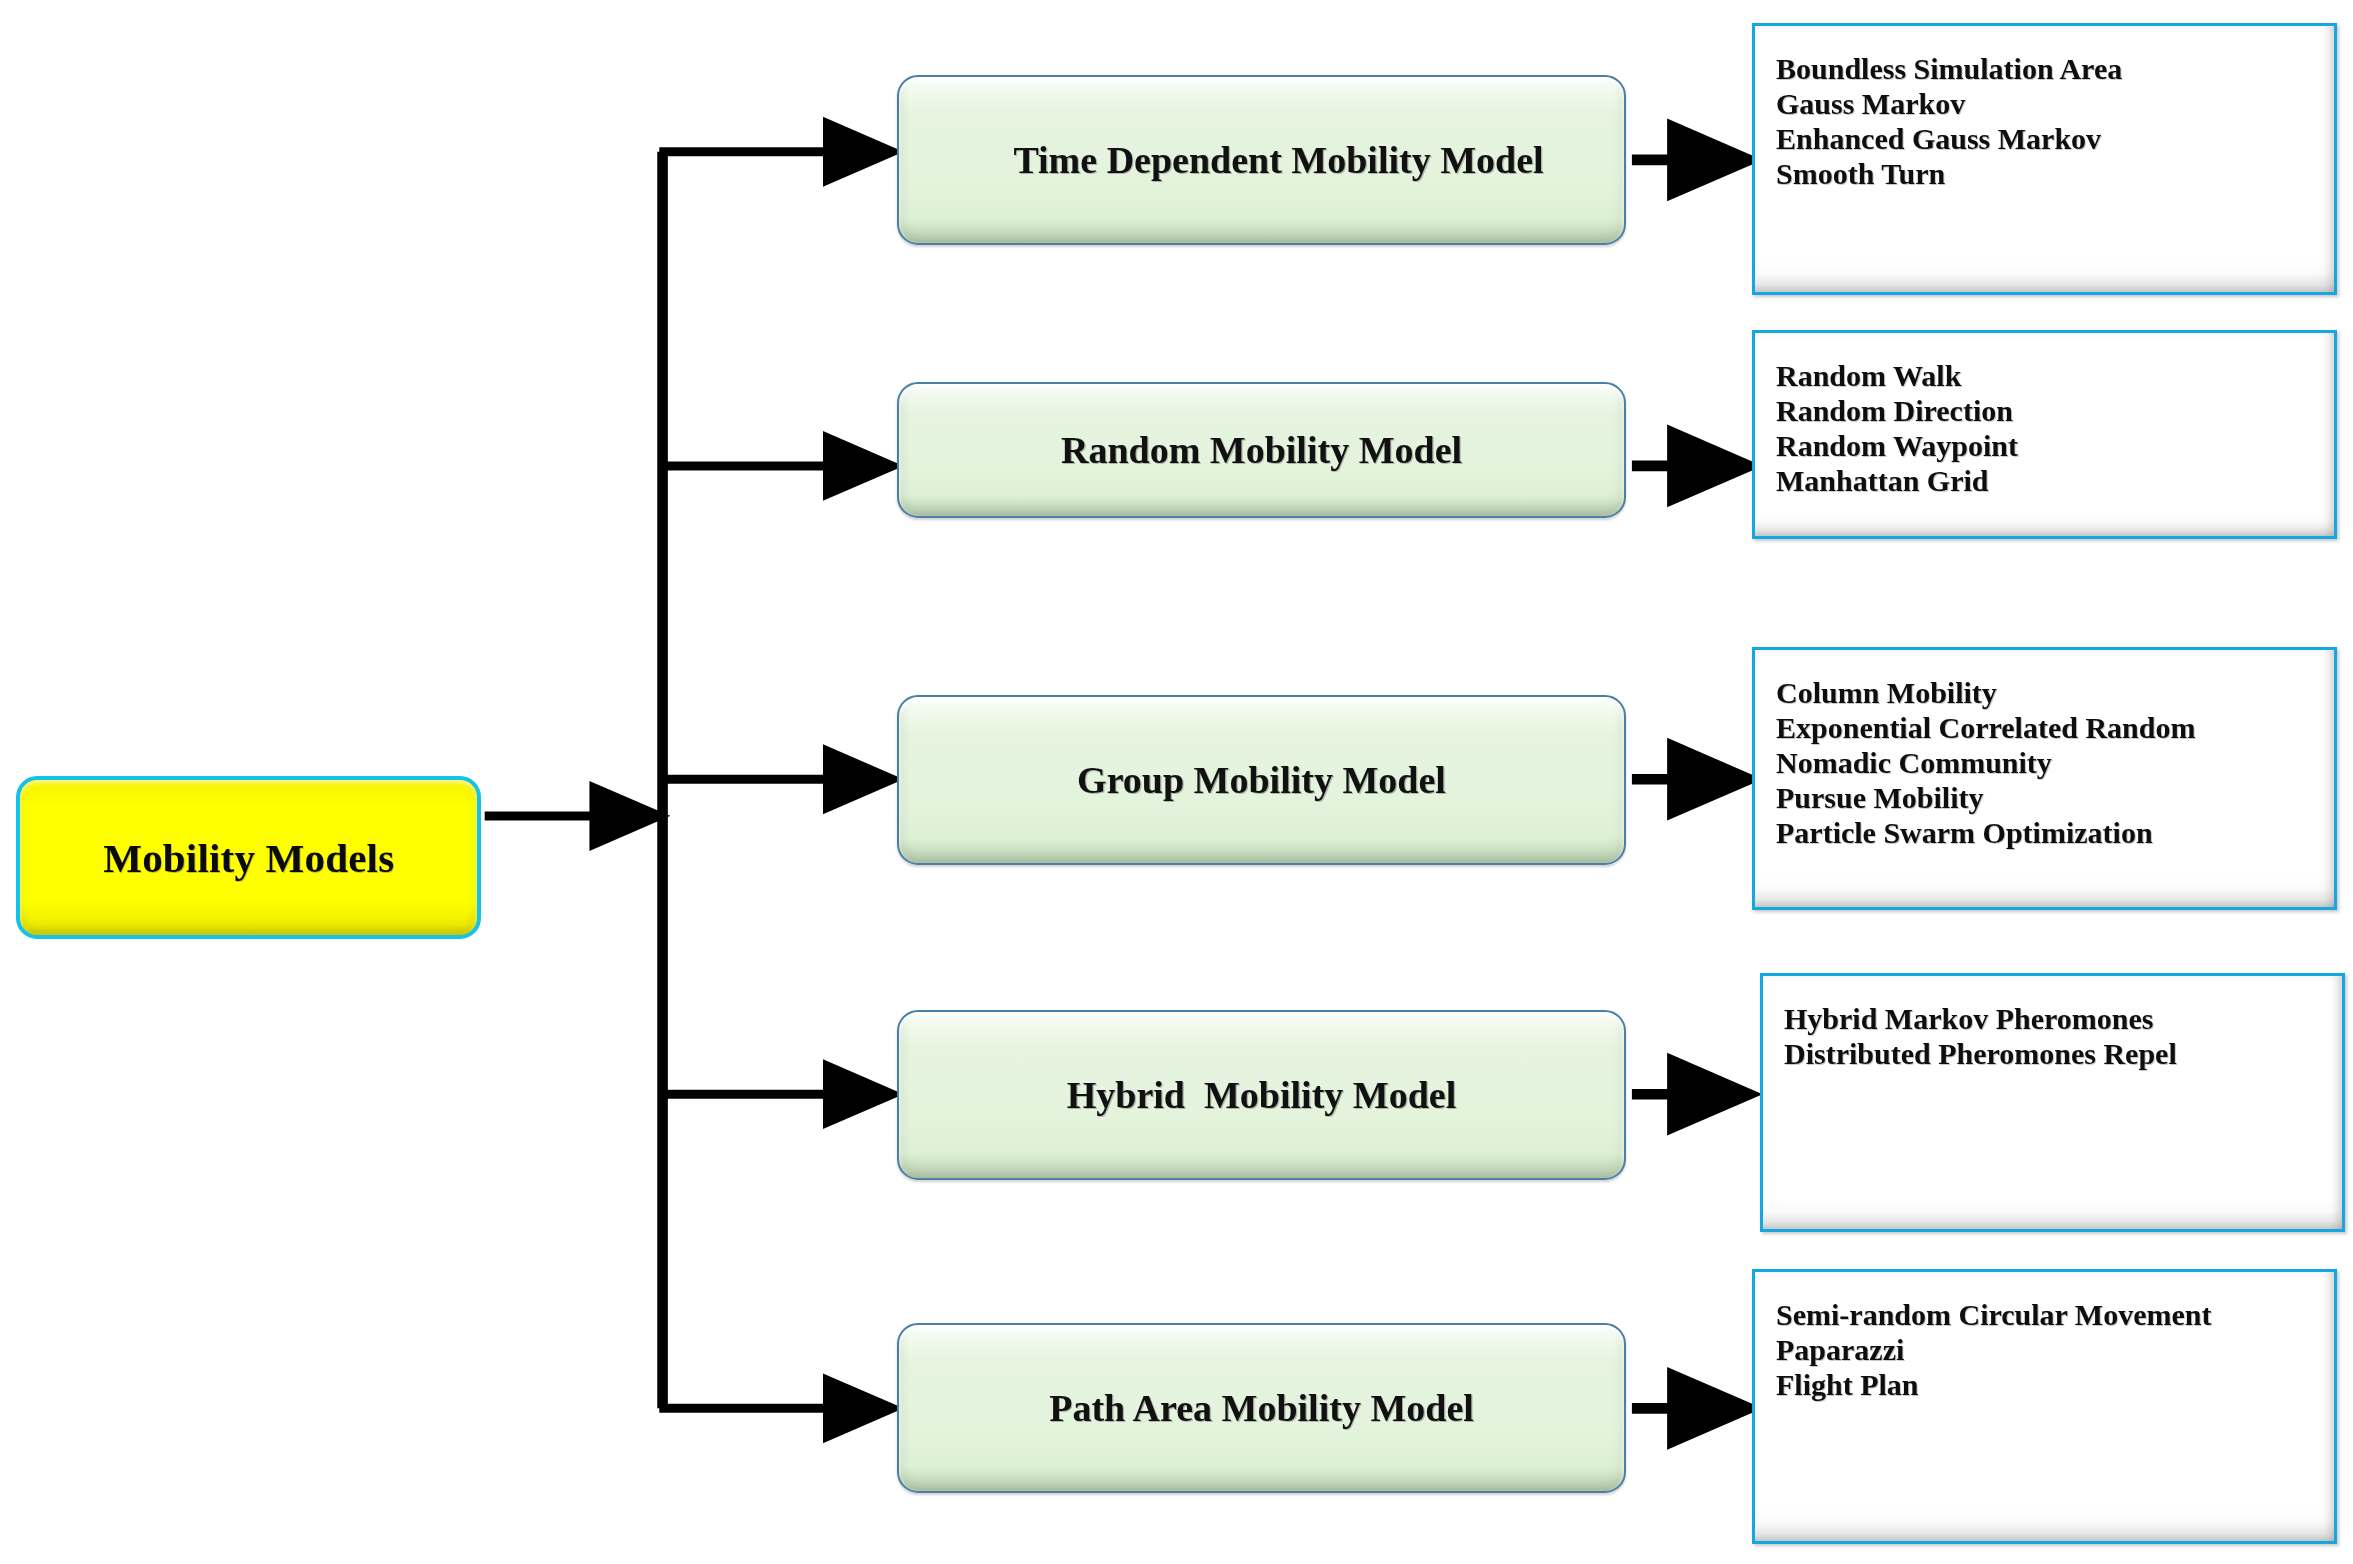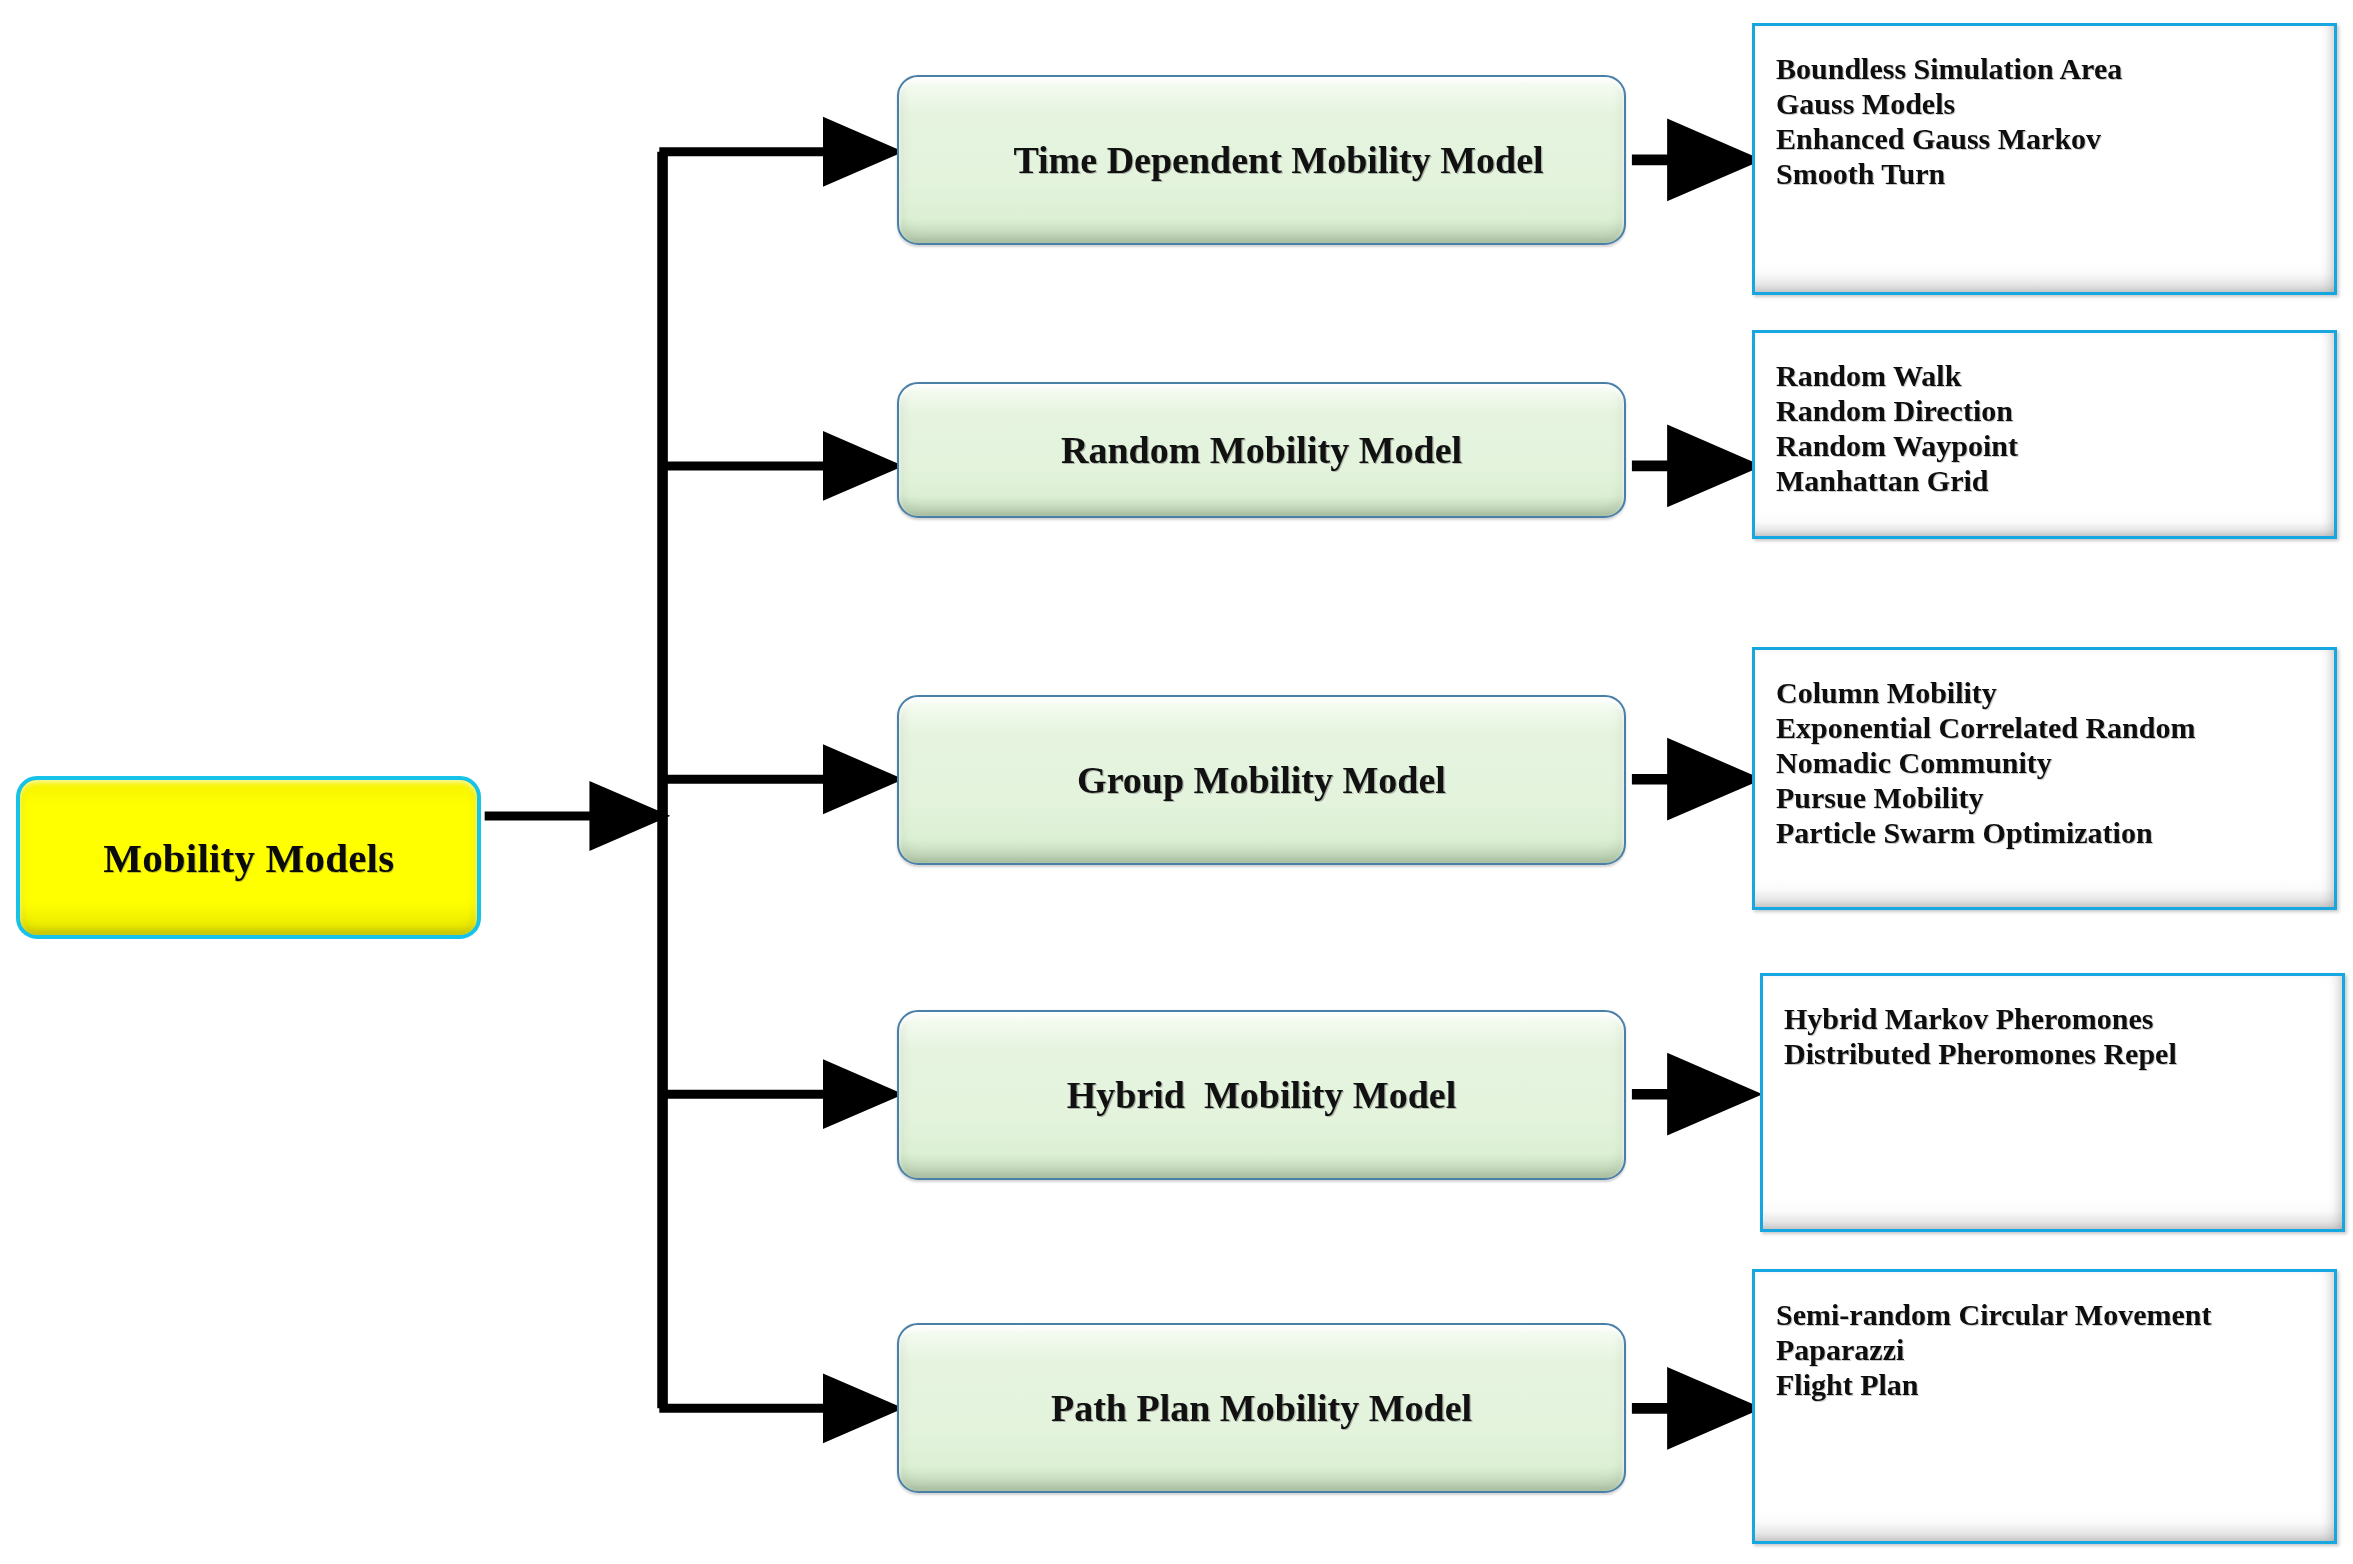--- a/index.html
+++ b/index.html
@@ -160,26 +160,26 @@
   <div class="cat-node" style="top:382px;height:136px;">
     <span class="cat-label">Random Mobility Model</span>
   </div>
   <div class="cat-node" style="top:695px;height:170px;">
     <span class="cat-label">Group Mobility Model</span>
   </div>
   <div class="cat-node" style="top:1010px;height:170px;">
     <span class="cat-label">Hybrid  Mobility Model</span>
   </div>
   <div class="cat-node" style="top:1323px;height:170px;">
-    <span class="cat-label">Path Plan Mobility Model</span>
+    <span class="cat-label">Path Area Mobility Model</span>
   </div>
 
   <div class="list-node" style="top:23px;height:272px;">
     <div class="list-item">Boundless Simulation Area</div>
-    <div class="list-item">Gauss Models</div>
+    <div class="list-item">Gauss Markov</div>
     <div class="list-item">Enhanced Gauss Markov</div>
     <div class="list-item">Smooth Turn</div>
   </div>
 
   <div class="list-node" style="top:330px;height:209px;">
     <div class="list-item">Random Walk</div>
     <div class="list-item">Random Direction</div>
     <div class="list-item">Random Waypoint</div>
     <div class="list-item">Manhattan Grid</div>
   </div>

